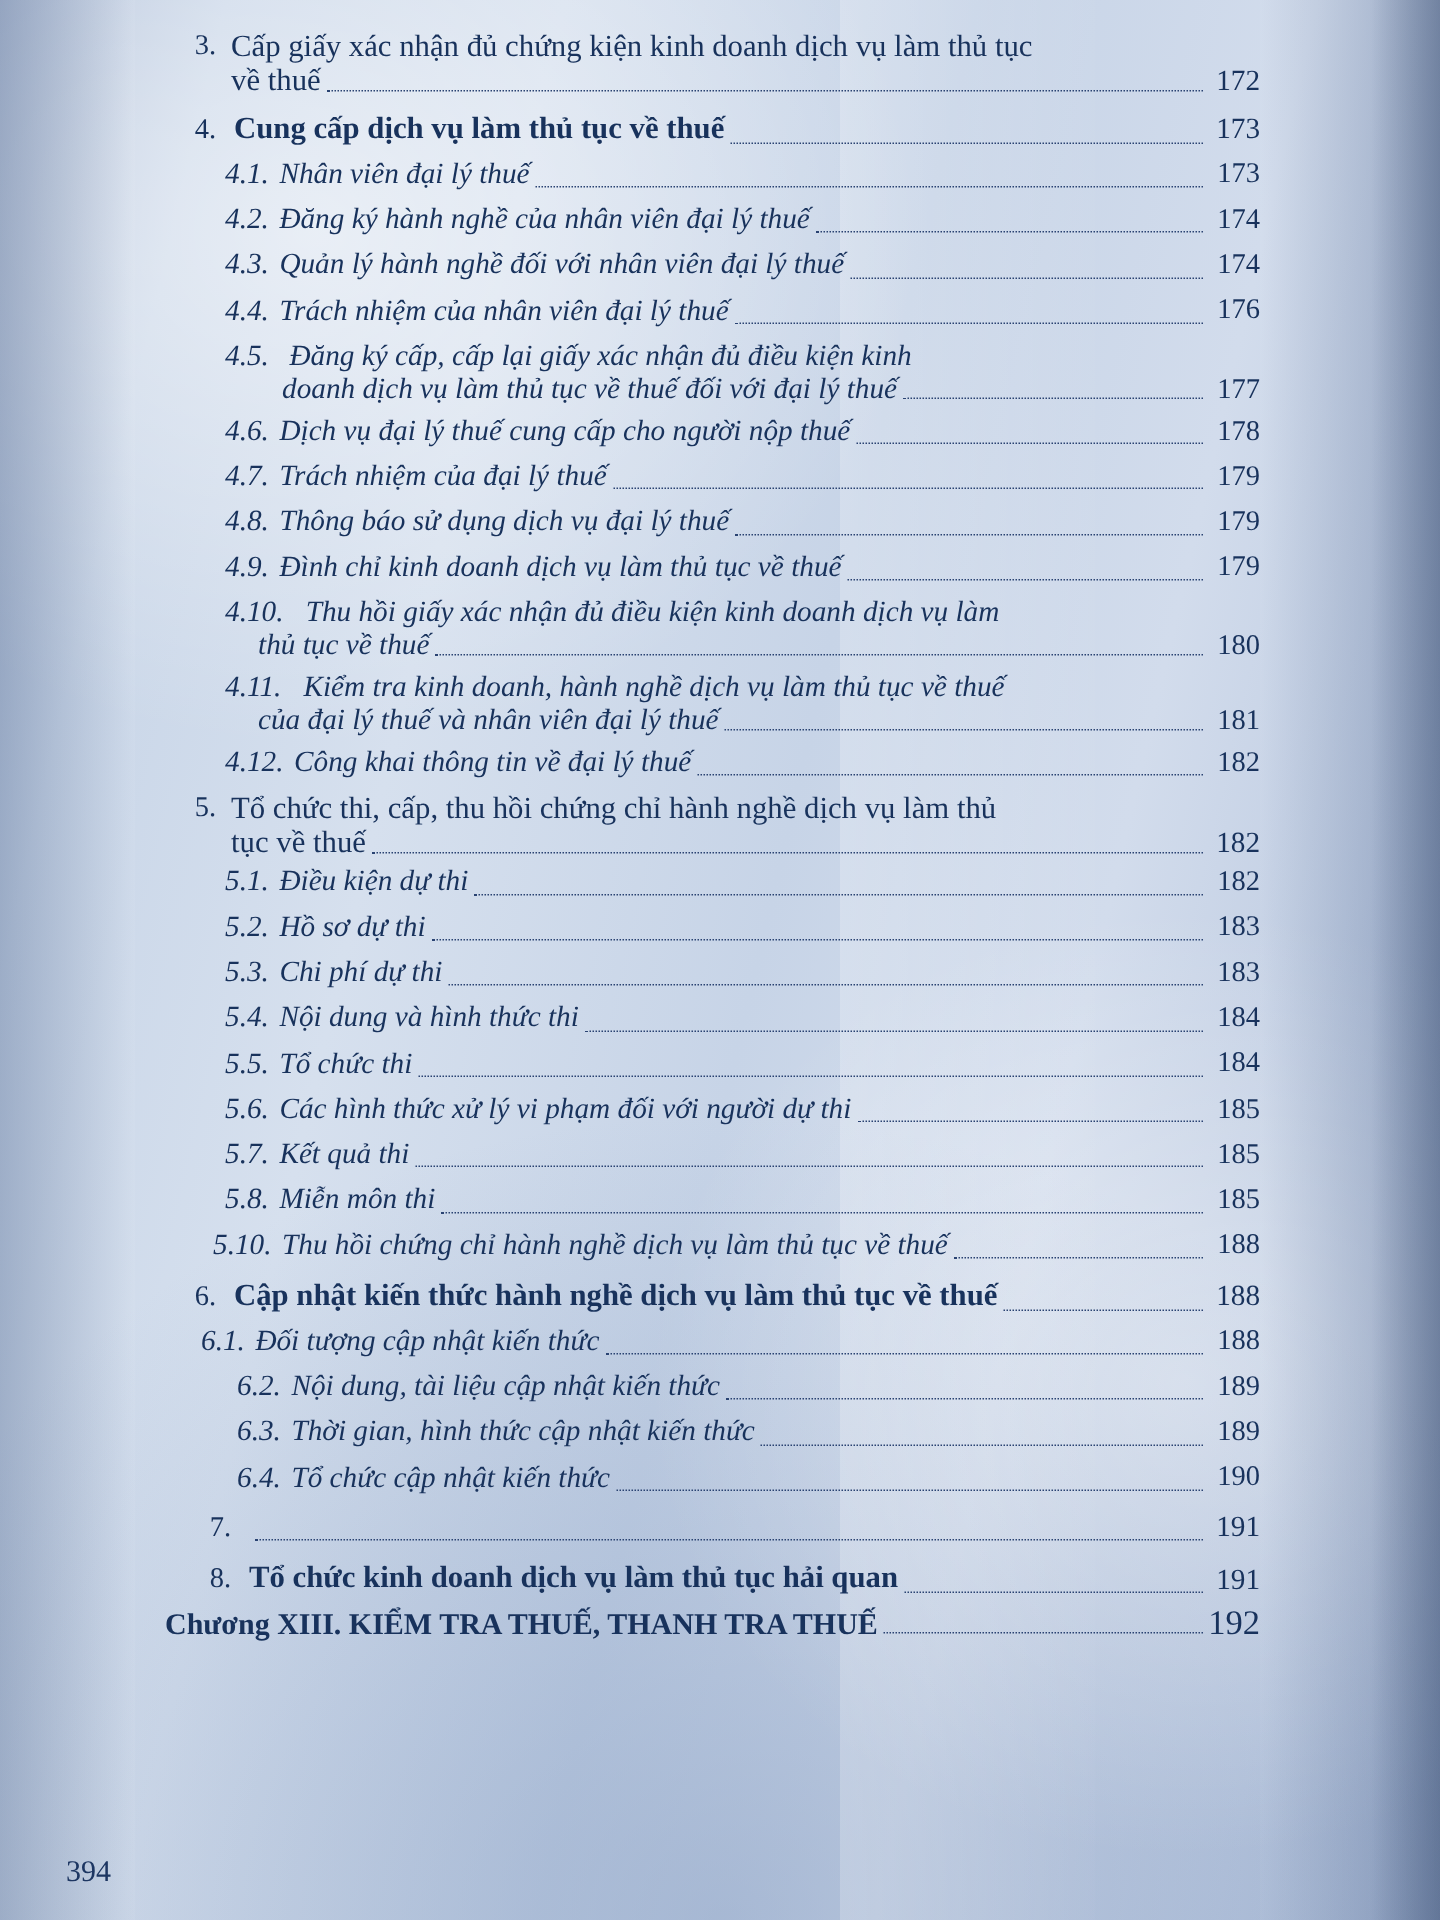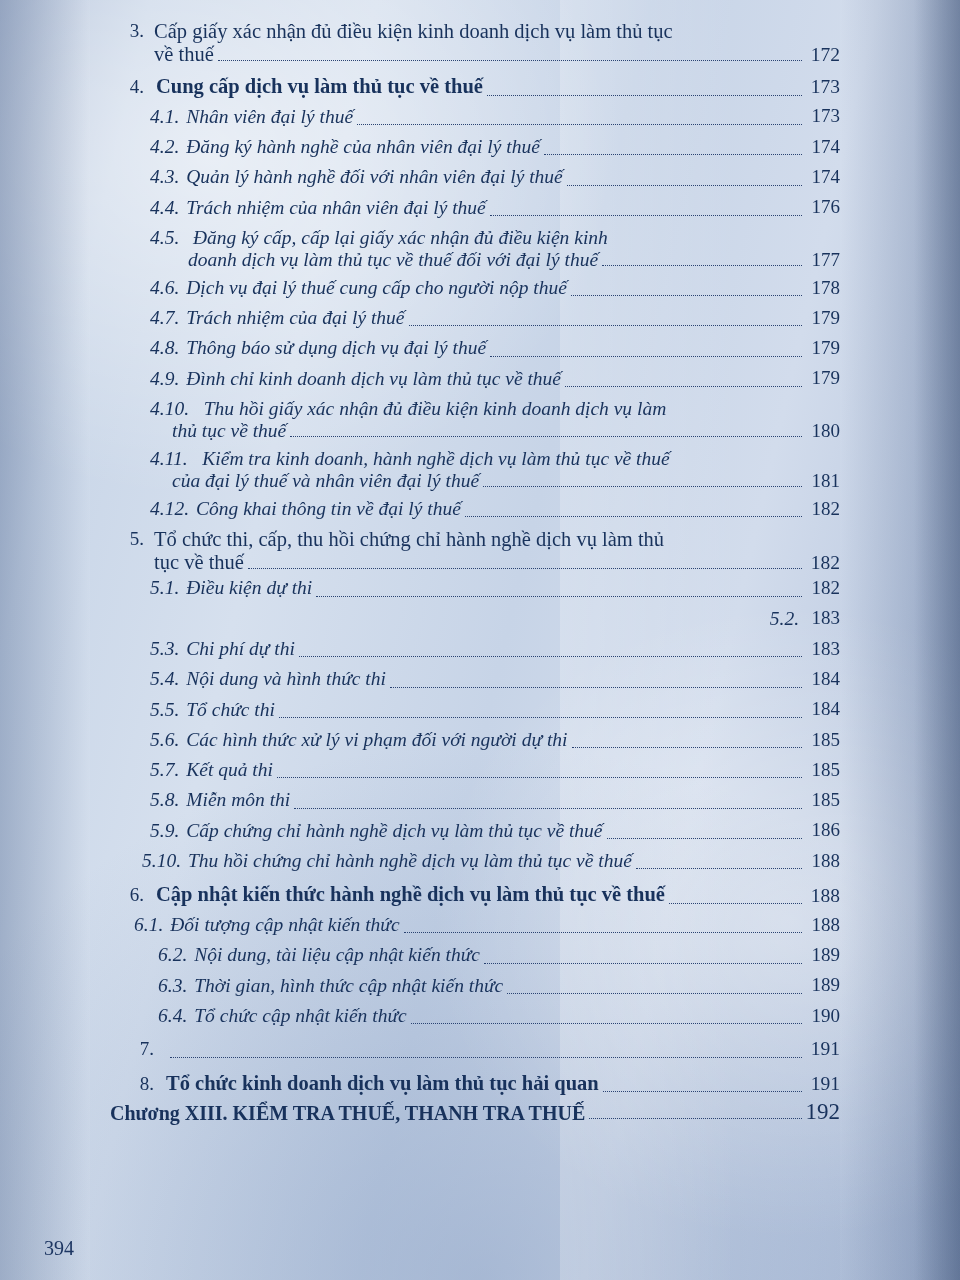--- a/index.html
+++ b/index.html
@@ -153,21 +153,21 @@
 <div class="page">
   <div class="sheen s1"></div>
   <div class="sheen s3"></div>
   <div class="sheen s2"></div>
 
   <div class="toc">
 
     <div class="block lvl1">
       <div class="num">3.</div>
       <div class="body">
-        <div class="line1">Cấp giấy xác nhận đủ điều kiện kinh doanh dịch vụ làm thủ tục</div>
+        <div class="line1">Cấp giấy xác nhận đủ chứng kiện kinh doanh dịch vụ làm thủ tục</div>
         <div class="line2">
           <span class="txt">về thuế</span>
           <span class="dots"></span>
           <span class="pg">172</span>
         </div>
       </div>
     </div>
 
     <div class="row lvl1">
       <span class="num">4.</span>
@@ -320,20 +320,24 @@
       <span class="num">5.1.</span>
       <span class="txtwrap">
         <span class="txt">Điều kiện dự thi</span>
         <span class="dots"></span>
       </span>
       <span class="pg">182</span>
     </div>
 
     <div class="row lvl2">
       <span class="num">5.2.</span>
+      <span class="txtwrap">
+        <span class="txt">Hồ sơ dự thi</span>
+        <span class="dots"></span>
+      </span>
       <span class="pg">183</span>
     </div>
 
     <div class="row lvl2">
       <span class="num">5.3.</span>
       <span class="txtwrap">
         <span class="txt">Chi phí dự thi</span>
         <span class="dots"></span>
       </span>
       <span class="pg">183</span>
@@ -377,28 +381,20 @@
 
     <div class="row lvl2">
       <span class="num">5.8.</span>
       <span class="txtwrap">
         <span class="txt">Miễn môn thi</span>
         <span class="dots"></span>
       </span>
       <span class="pg">185</span>
     </div>
 
-    <div class="row lvl2">
-      <span class="num">5.9.</span>
-      <span class="txtwrap">
-        <span class="txt">Cấp chứng chỉ hành nghề dịch vụ làm thủ tục về thuế</span>
-        <span class="dots"></span>
-      </span>
-      <span class="pg">186</span>
-    </div>
 
     <div class="row lvl2" style="margin-left:34px">
       <span class="num">5.10.</span>
       <span class="txtwrap">
         <span class="txt">Thu hồi chứng chỉ hành nghề dịch vụ làm thủ tục về thuế</span>
         <span class="dots"></span>
       </span>
       <span class="pg">188</span>
     </div>
 

